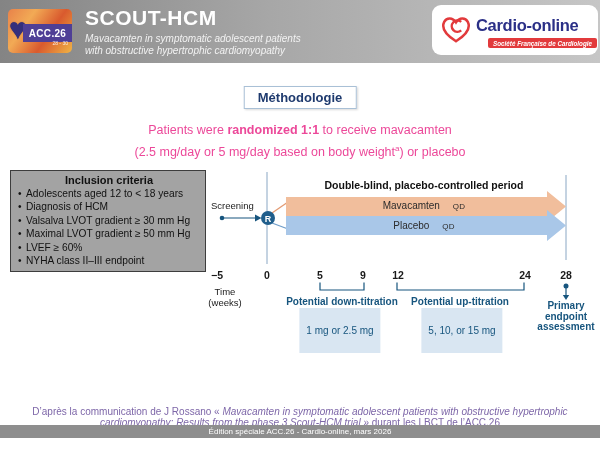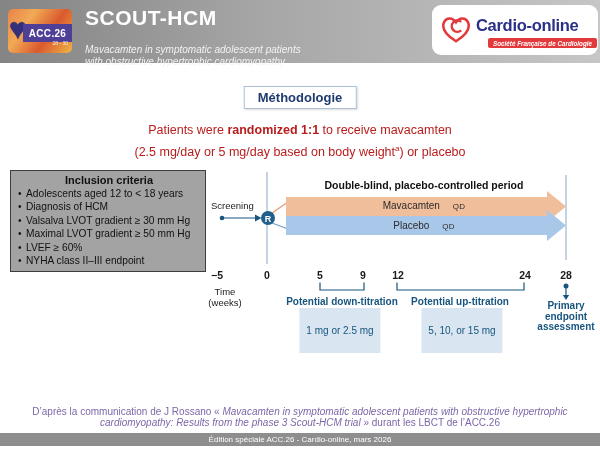--- a/index.html
+++ b/index.html
@@ -17,38 +17,38 @@
     background:linear-gradient(125deg,#e8824a 0%,#f2aa55 30%,#d95a2e 62%,#f0b445 100%); }
   .acc-heart { position:absolute; left:1px; top:3px; font-size:30px; line-height:34px;
     color:#35307c; text-shadow:0 0 1px #201b5e; }
   .acc-band { position:absolute; left:15px; top:15px; right:0; height:18px;
     background:#4f3f96; display:flex; align-items:center; justify-content:center; }
   .acc-band span { color:#fff; font-weight:bold; font-size:10px; letter-spacing:.3px; }
   .acc-dates { position:absolute; right:4px; top:31px; font-size:5px; color:#ffffff; opacity:.85; }
 
   .title-wrap { position:absolute; left:85px; top:6px; }
   .title-wrap h1 { color:#fff; font-size:21px; font-weight:bold; letter-spacing:.5px; }
-  .subtitle { margin-top:14px; font-size:10px; font-style:italic; color:#f2f2f2; line-height:11.5px; }
+  .subtitle { margin-top:3px; font-size:10px; font-style:italic; color:#f2f2f2; line-height:11.5px; }
 
   .cardio-logo { position:absolute; left:432px; top:5px; width:166px; height:50px;
     background:#fff; border-radius:9px; }
   .cardio-heart { position:absolute; left:7px; top:8px; }
   .cardio-name { position:absolute; left:44px; top:11px; color:#2b3087; font-weight:bold;
     font-size:16.5px; letter-spacing:-0.3px; }
   .cardio-badge { position:absolute; left:56px; top:33px; background:#e23a3c; color:#fff;
     font-size:6.3px; font-weight:bold; font-style:italic; padding:1.5px 5px; border-radius:2px; }
 
   
   .badge-btn { position:absolute; left:50%; transform:translateX(-50%); top:86px;
     background:#fff; border:1px solid #a9c0d6; box-shadow:1px 1px 2px rgba(0,0,0,.15);
     color:#1e3a6e; font-weight:bold; font-size:13px; padding:3px 13px; cursor:pointer; }
 
   
   .intro { position:absolute; left:0; top:122px; width:600px; text-align:center;
-    font-size:12.5px; color:#b91c1c; line-height:17.5px; }
+    font-size:12.5px; color:#ec4899; line-height:17.5px; }
   .intro b { font-weight:bold; }
   .intro sup { font-size:8px; }
 
   
   .inclusion-box { position:absolute; left:10px; top:170px; width:196px;
     border:1.2px solid #3d3d3d; background:#a3a3a3; padding:3px 4px 4px 6px; }
   .inclusion-box .inc-title { text-align:center; font-weight:bold; font-size:11px; color:#111; margin-bottom:1px; }
   .inclusion-box .bullet { font-size:10.2px; color:#111; line-height:13.4px; padding-left:9px; position:relative; }
   .inclusion-box .bullet::before { content:"•"; position:absolute; left:1px; }
 
@@ -75,21 +75,21 @@
     background:#d9e6f2; color:#17557e; font-size:10px; padding:17px 7px;
     white-space:nowrap; z-index:2; }
 
   .primary-endpoint { position:absolute; left:527px; top:301px; width:78px; text-align:center;
     font-size:10px; font-weight:bold; color:#17557e; line-height:10.5px; z-index:2; }
 
   
   .attribution { position:absolute; left:20px; top:406px; width:560px; text-align:center;
     font-size:10px; color:#7d66a8; line-height:11px; }
   .attribution .it { font-style:italic; }
-  .footer-bar { position:absolute; left:0; bottom:4px; width:600px; height:13px;
+  .footer-bar { position:absolute; left:0; bottom:12px; width:600px; height:13px;
     background:#8e8e8e; color:#fff; font-size:8px; text-align:center; line-height:13px; }
 </style>
 </head>
 <body>
 
 <div class="slide">
 
   <div class="topbar">
     <div class="acc-logo">
       <span class="acc-heart">♥</span>

